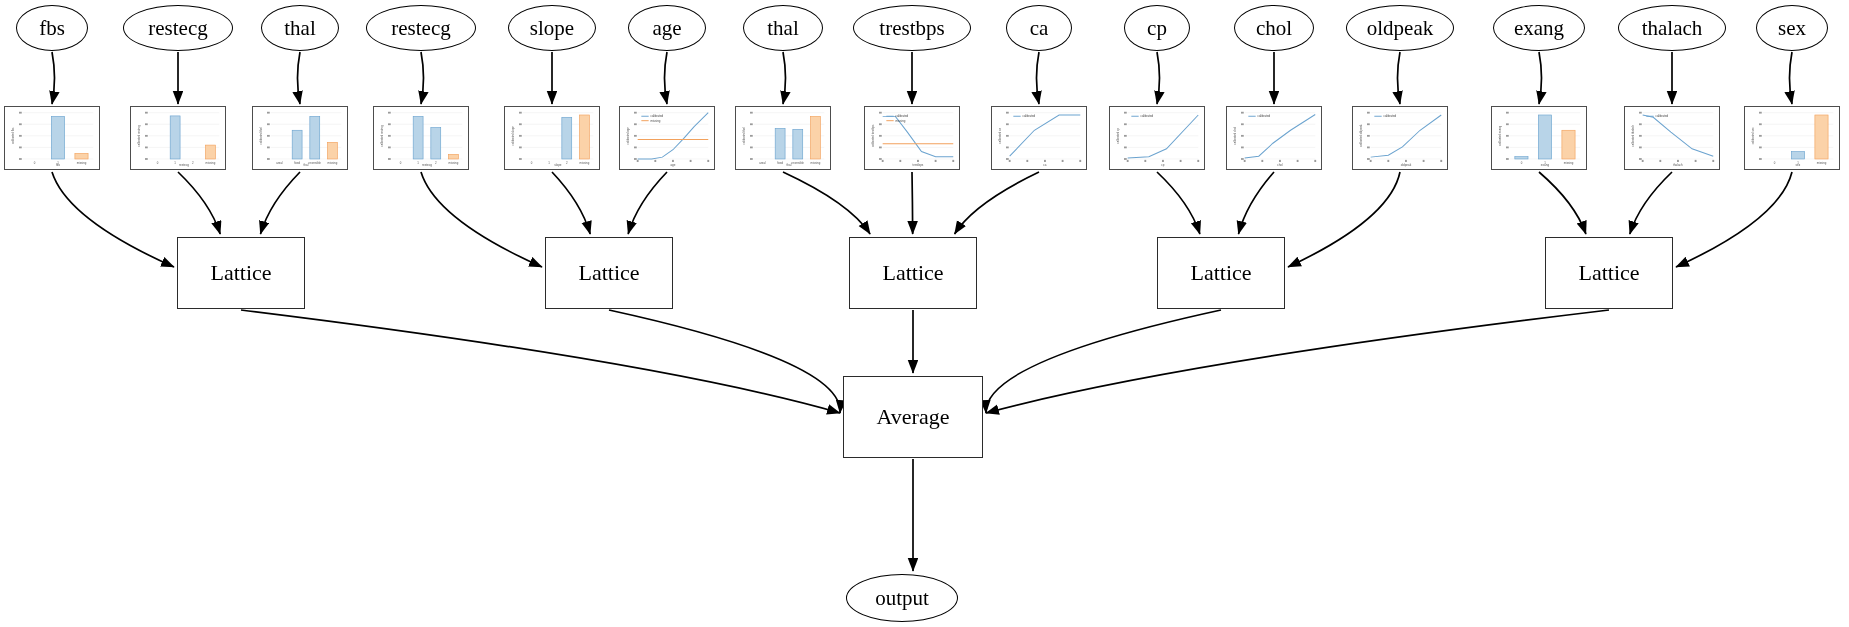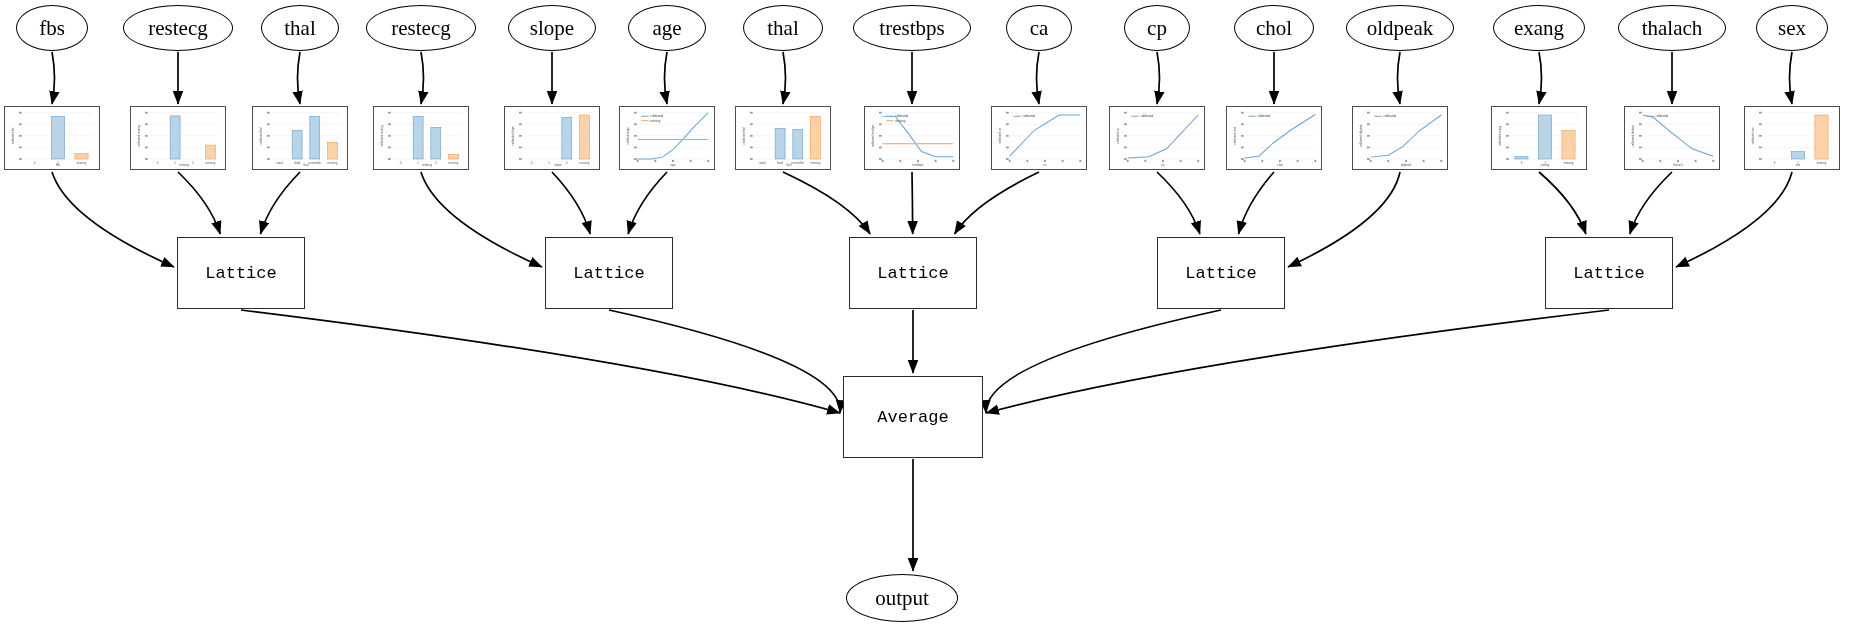--- a/index.html
+++ b/index.html
@@ -40,22 +40,22 @@
     box-sizing: border-box;
     white-space: nowrap;
   }
   .box-node {
     position: absolute;
     border: 1.6px solid #2b2b2b;
     background: #ffffff;
     display: flex;
     align-items: center;
     justify-content: center;
-    font-family: Liberation Mono, monospace;
-    font-size: 17px;
+    font-family: Liberation Serif, serif;
+    font-size: 22px;
     color: #000000;
     line-height: 1;
     box-sizing: border-box;
     white-space: nowrap;
   }
   
   .plot-node {
     position: absolute;
     border: 1.6px solid #4d4d4d;
     background: #ffffff;

